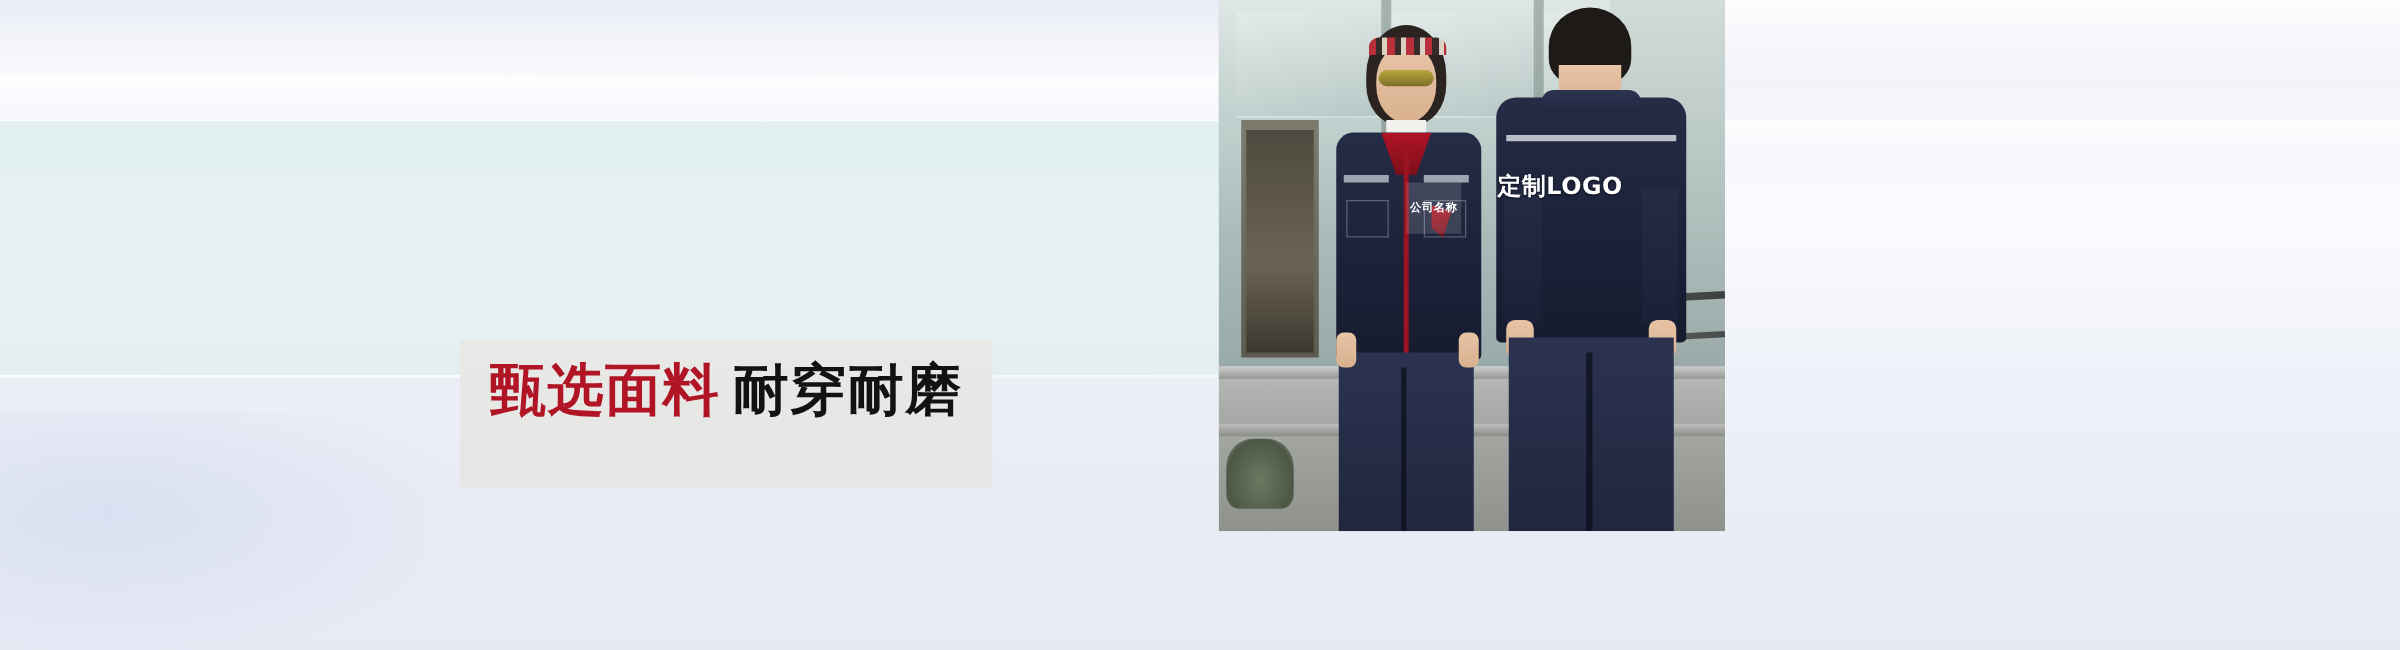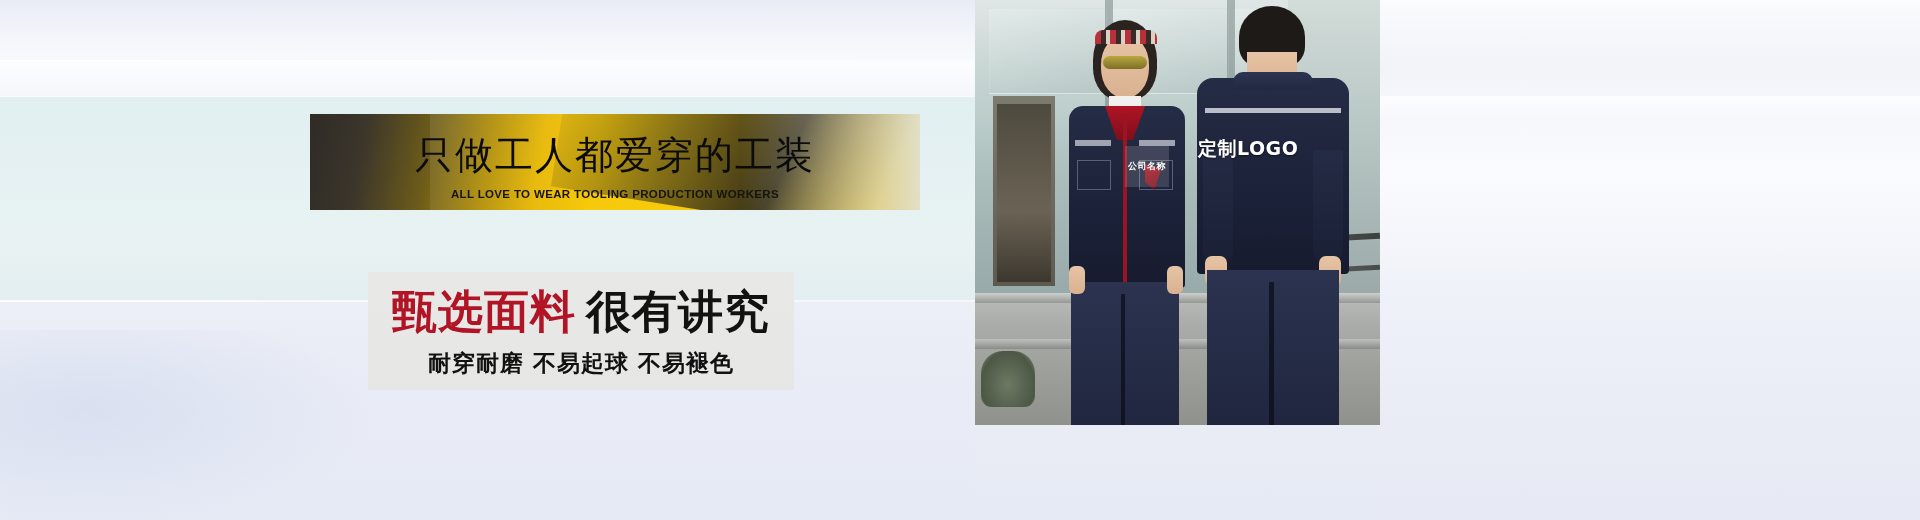--- a/index.html
+++ b/index.html
@@ -280,28 +280,20 @@
   <div class="bottom-strip"></div>
 
   <div class="logo-chip chip-front">公司名称</div>
   <div class="logo-chip chip-back">定制LOGO</div>
 
   <div class="right-strip">
     <div class="rs-band" style="top:0;height:70px;"></div>
     <div class="rs-band" style="top:96px;height:24px;"></div>
   </div>
 
-  <div class="yellow-banner">
-    <div class="yb-gloss"></div>
-    <div class="yb-diag"></div>
-    <div class="yb-edge"></div>
-    <div class="yb-title">只做工人都爱穿的工装</div>
-    <div class="yb-sub">ALL LOVE TO WEAR TOOLING PRODUCTION WORKERS</div>
-  </div>
 
   <div class="gray-block">
     <div class="gb-line1">
-      <span class="gb-red">甄选面料</span><span class="gb-black">很有讲究</span>
-    </div>
-    <div class="gb-line2">耐穿耐磨 不易起球 不易褪色</div>
+      <span class="gb-red">甄选面料</span><span class="gb-black">耐穿耐磨</span>
+    </div>
   </div>
 
 </div>
 
 </body></html>

